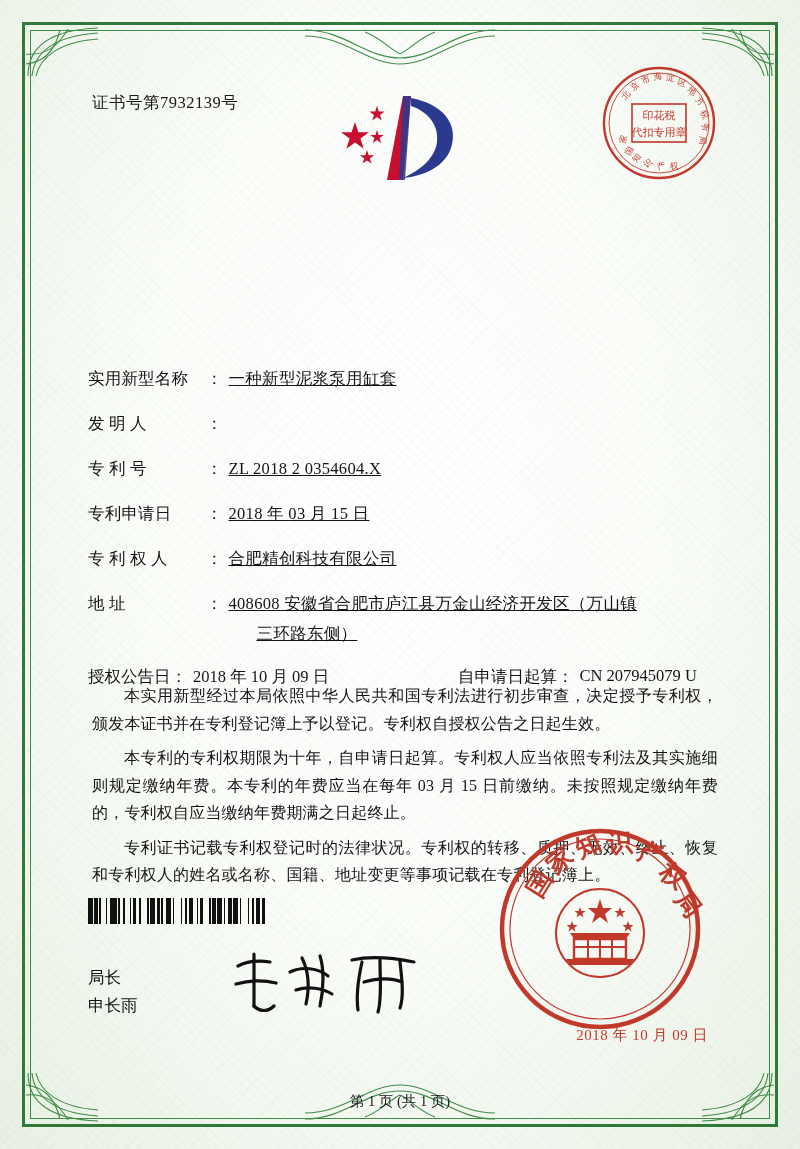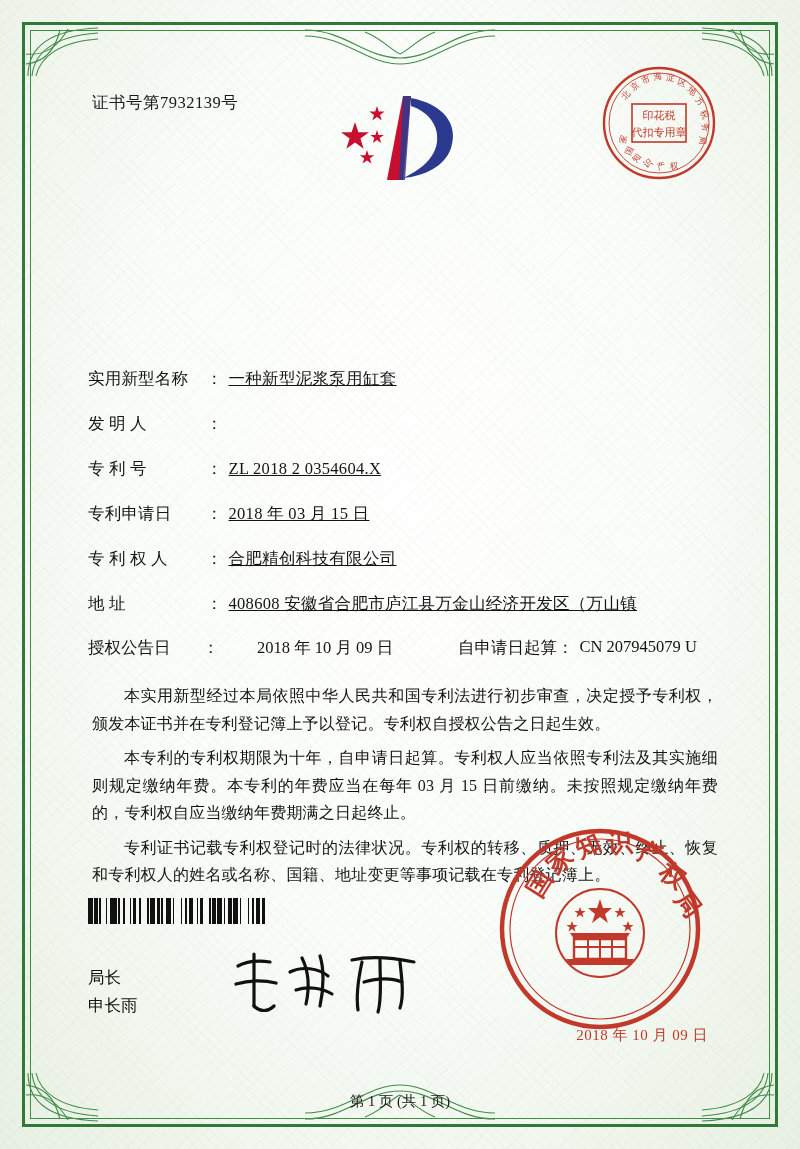--- a/index.html
+++ b/index.html
@@ -145,21 +145,20 @@
     display: flex;
     align-items: flex-start;
     font-size: 16.5px;
     color: #141414;
     margin-bottom: 10px;
   }
   .row-split .left {
     width: 370px;
     flex: 0 0 370px;
     display: flex;
-    gap: 32px;
   }
   .row-split .right {
     flex: 1 1 auto;
     display: flex;
   }
   .row-split .lbl { white-space: pre; }
   .row-split .val { margin-left: 6px; }
 
   
   .paras {
@@ -362,20 +361,21 @@
     <div class="field-row">
       <span class="field-label">专 利 权 人</span>
       <span class="field-colon">：</span>
       <span class="field-value">合肥精创科技有限公司</span>
     </div>
     <div class="field-row">
       <span class="field-label">地 址</span>
       <span class="field-colon">：</span>
       <span class="field-value">
         <span>408608 安徽省合肥市庐江县万金山经济开发区（万山镇</span>
+        <span class="sub">三环路东侧）</span>
       </span>
     </div>
 
     <div class="row-split">
       <span class="left">
         <span class="lbl">授权公告日</span>
         <span>：</span>
         <span class="val">2018 年 10 月 09 日</span>
       </span>
       <span class="right">

